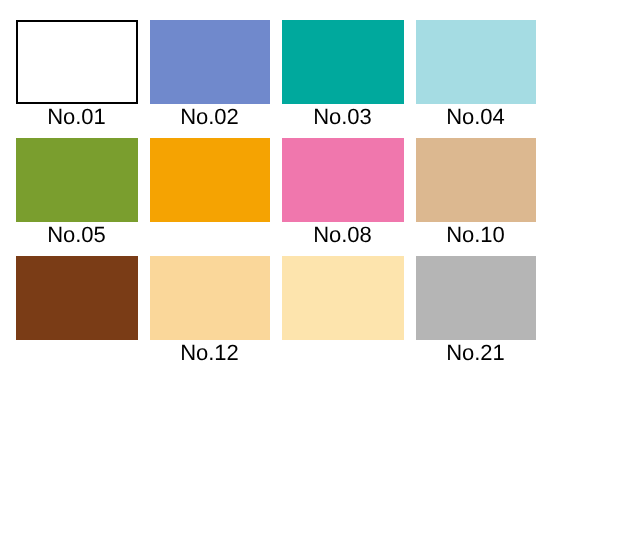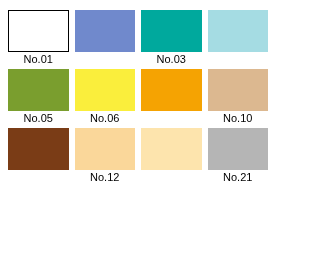--- a/index.html
+++ b/index.html
@@ -53,38 +53,40 @@
 </head>
 <body>
 
 <div class="swatch-grid">
     <div class="swatch-cell">
       <div class="swatch-chip outlined" style="background: rgb(255, 255, 255);"></div>
       <div class="swatch-label">No.01</div>
     </div>
     <div class="swatch-cell">
       <div class="swatch-chip" style="background: rgb(112, 137, 204);"></div>
+      <div class="swatch-label">No.02</div>
     </div>
     <div class="swatch-cell">
       <div class="swatch-chip" style="background: rgb(0, 169, 157);"></div>
       <div class="swatch-label">No.03</div>
     </div>
     <div class="swatch-cell">
       <div class="swatch-chip" style="background: rgb(165, 220, 227);"></div>
+      <div class="swatch-label">No.04</div>
     </div>
     <div class="swatch-cell">
       <div class="swatch-chip" style="background: rgb(122, 158, 46);"></div>
       <div class="swatch-label">No.05</div>
     </div>
     <div class="swatch-cell">
-      <div class="swatch-chip" style="background: rgb(250, 238, 60);"></div>
-      <div class="swatch-label">No.06</div>
+      <div class="swatch-chip" style="background: rgb(245, 163, 2);"></div>
     </div>
     <div class="swatch-cell">
-      <div class="swatch-chip" style="background: rgb(245, 163, 2);"></div>
+      <div class="swatch-chip" style="background: rgb(240, 119, 173);"></div>
+      <div class="swatch-label">No.08</div>
     </div>
     <div class="swatch-cell">
       <div class="swatch-chip" style="background: rgb(220, 184, 144);"></div>
       <div class="swatch-label">No.10</div>
     </div>
     <div class="swatch-cell">
       <div class="swatch-chip" style="background: rgb(122, 60, 22);"></div>
     </div>
     <div class="swatch-cell">
       <div class="swatch-chip" style="background: rgb(250, 215, 154);"></div>

